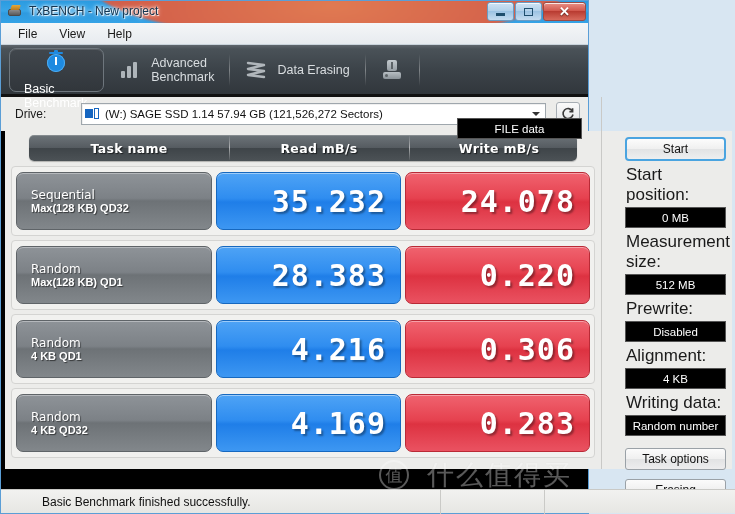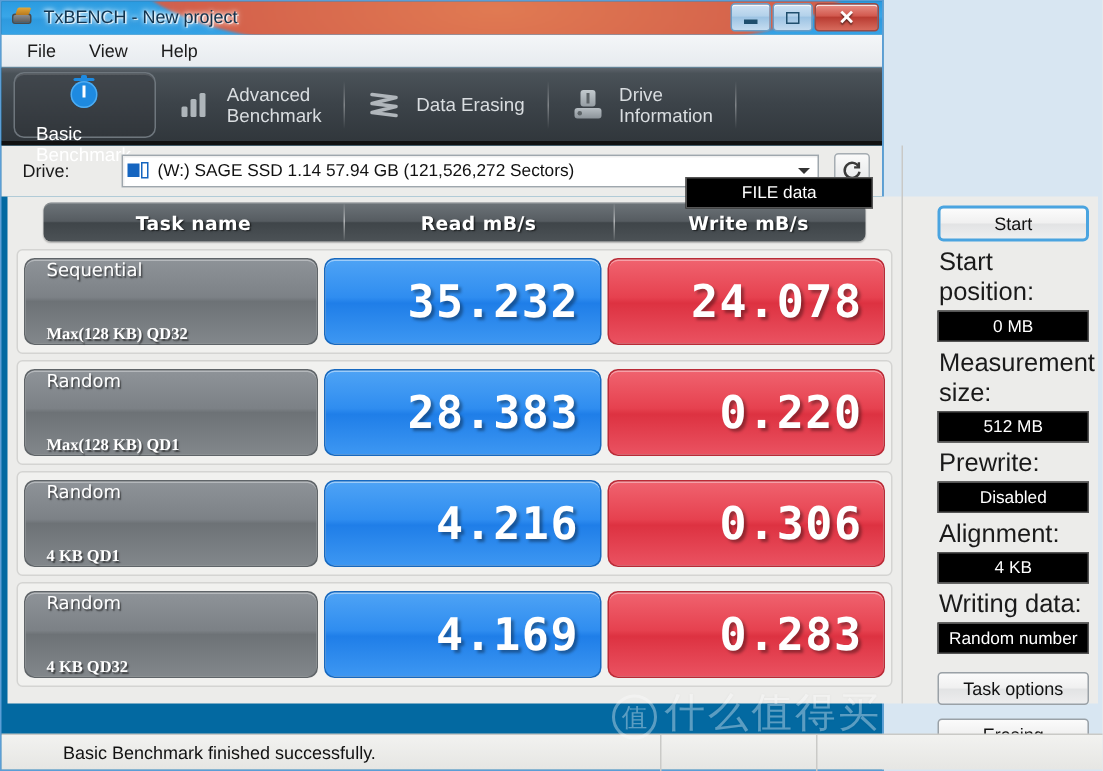--- a/index.html
+++ b/index.html
@@ -3,21 +3,21 @@
 <meta charset="utf-8">
 <style>
   * { box-sizing: border-box; margin:0; padding:0; }
   html,body { width:735px; height:514px; overflow:hidden; }
   body {
     font-family: "Liberation Sans", sans-serif;
     background:#d8e6f2;
   }
   .window {
     position:relative; width:589px; height:514px;
-    background:#0369a1;
+    background:#000000;
     border:1px solid #5b9ed6;
   }
 
   
   .titlebar {
     position:relative; height:22px; width:100%;
     background:linear-gradient(to bottom,#2a9be0 0%,#39a6e8 45%,#2e9adf 55%,#35a3e6 100%);
     overflow:hidden;
   }
   .title-arc {
@@ -195,25 +195,25 @@
   .res-row {
     height:70px; margin-bottom:4px;
     background:#f1f1ef; border:1px solid #d4d4d2; border-radius:4px;
     display:flex; align-items:center; padding:0 4px; gap:4px;
   }
   .cell-task {
     flex:0 0 196px; height:58px; border-radius:7px;
     background:linear-gradient(to bottom,#8e9398 0%,#7c8186 45%,#6d7276 50%,#82878b 100%);
     border:1px solid #5f6468;
     box-shadow:inset 0 1px 0 rgba(255,255,255,.35);
-    display:flex; flex-direction:column; justify-content:space-between;
+    display:flex; flex-direction:column; justify-content:center;
     padding-left:14px; color:#fff;
   }
   .task-l1 { font-size:12px; font-family:"DejaVu Sans",sans-serif; text-shadow:1px 1px 1px rgba(0,0,0,.55); }
-  .task-l2 { font-size:11px; font-weight:bold; font-family:Liberation Serif, serif; text-shadow:1px 1px 1px rgba(0,0,0,.55); }
+  .task-l2 { font-size:11px; font-weight:bold; font-family:Liberation Sans, sans-serif; text-shadow:1px 1px 1px rgba(0,0,0,.55); }
   .cell-val {
     flex:1; height:58px; border-radius:7px;
     display:flex; align-items:center; justify-content:flex-end;
     padding-right:14px;
     font-family:"DejaVu Sans Mono", monospace;
     font-weight:bold; font-size:30px; color:#fff;
     letter-spacing:1px;
     text-shadow:2px 2px 2px rgba(0,0,0,.35);
   }
   .cell-val.read {
@@ -254,21 +254,21 @@
     border-top:1px solid #c9c9c6;
     display:flex; padding-left:35px;
   }
   .sb-seg { height:24px; display:flex; align-items:center; padding-left:6px; font-size:12px; color:#111; }
   .sb-seg.s1 { flex:0 0 404px; }
   .sb-seg.s2 { flex:0 0 104px; border-left:1px solid #cacac7; }
   .sb-seg.s3 { flex:1; border-left:1px solid #cacac7; }
 
   
   .watermark {
-    position:absolute; right:0; bottom:20px; display:flex; align-items:flex-end; gap:5px;
+    position:absolute; right:16px; bottom:20px; display:flex; align-items:center; gap:18px;
     opacity:.35; pointer-events:none; z-index:30;
   }
   .wm-circle {
     width:30px;height:30px;border-radius:50%;border:2px solid #fff;
     display:flex;align-items:center;justify-content:center;
     color:#fff;font-size:17px;
   }
   .wm-text { color:#fff; font-size:27px; letter-spacing:2px; text-shadow:0 0 2px rgba(0,0,0,.15); }
 </style>
 </head>
@@ -336,22 +336,20 @@
       </div>
       <div class="tab-label">Data Erasing</div>
       <div class="sep"></div>
     </div>
 
     <div class="tab">
       <div class="tab-icon ic-drive">
         <div class="box"></div>
           <div class="plate"></div>
       </div>
-      <div class="tab-label">Drive
-Information</div>
       <div class="sep"></div>
     </div>
 
   </div>
 
   <div class="driverow">
     <div class="drive-label">Drive:</div>
     <div class="combo">
       <div class="dicon">
           <div class="s1"></div>

